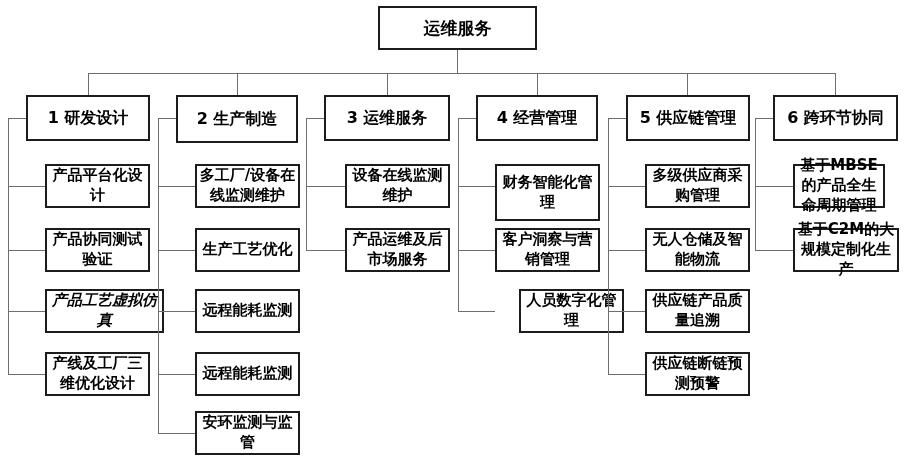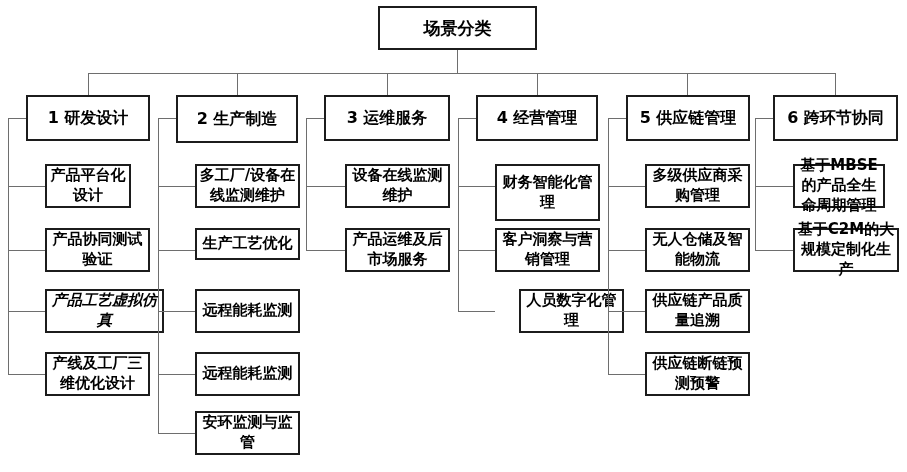--- a/index.html
+++ b/index.html
@@ -47,21 +47,21 @@
     position: absolute;
     width: 1px;
     background: #6e6e6e;
   }
 </style>
 </head>
 <body>
 
 <div class="canvas">
 
-  <div class="node root" style="left:378px; top:6px; width:159px; height:44px;">场景分类</div>
+  <div class="node root" style="left:378px; top:6px; width:159px; height:44px;">运维服务</div>
 
   <div class="vline" style="left:457px; top:50px; height:23px;"></div>
 
   <div class="hline" style="left:88px; top:73px; width:748px;"></div>
 
   <div class="vline" style="left:88px;  top:73px; height:22px;"></div>
   <div class="vline" style="left:237px; top:73px; height:22px;"></div>
   <div class="vline" style="left:387px; top:73px; height:22px;"></div>
   <div class="vline" style="left:537px; top:73px; height:22px;"></div>
   <div class="vline" style="left:687px; top:73px; height:22px;"></div>
@@ -74,35 +74,35 @@
   <div class="node hdr" style="left:626px; top:95px; width:124px; height:46px;">5 供应链管理</div>
   <div class="node hdr" style="left:773px; top:95px; width:125px; height:46px;">6 跨环节协同</div>
 
   <div class="hline" style="left:8px; top:118px; width:18px;"></div>
   <div class="vline" style="left:8px; top:118px; height:256px;"></div>
   <div class="hline" style="left:8px; top:186px; width:37px;"></div>
   <div class="hline" style="left:8px; top:250px; width:37px;"></div>
   <div class="hline" style="left:8px; top:311px; width:37px;"></div>
   <div class="hline" style="left:8px; top:374px; width:37px;"></div>
 
-  <div class="node child" style="left:45px; top:164px; width:86px; height:44px;">产品平台化设计</div>
+  <div class="node child" style="left:45px; top:164px; width:105px; height:44px;">产品平台化设计</div>
   <div class="node child" style="left:45px; top:228px; width:105px; height:44px;">产品协同测试验证</div>
   <div class="node child" style="left:45px; top:289px; width:119px; height:44px;font-style:italic;">产品工艺虚拟仿真</div>
   <div class="node child" style="left:45px; top:352px; width:105px; height:44px;">产线及工厂三维优化设计</div>
 
   <div class="hline" style="left:158px; top:118px; width:18px;"></div>
   <div class="vline" style="left:158px; top:118px; height:315px;"></div>
   <div class="hline" style="left:158px; top:186px; width:37px;"></div>
   <div class="hline" style="left:158px; top:250px; width:37px;"></div>
   <div class="hline" style="left:158px; top:311px; width:37px;"></div>
   <div class="hline" style="left:158px; top:374px; width:37px;"></div>
   <div class="hline" style="left:158px; top:433px; width:37px;"></div>
 
   <div class="node child" style="left:195px; top:164px; width:105px; height:44px;">多工厂/设备在线监测维护</div>
-  <div class="node child" style="left:195px; top:228px; width:105px; height:32px;">生产工艺优化</div>
+  <div class="node child" style="left:195px; top:228px; width:105px; height:44px;">生产工艺优化</div>
   <div class="node child" style="left:195px; top:289px; width:105px; height:44px;">远程能耗监测</div>
   <div class="node child" style="left:195px; top:352px; width:105px; height:44px;text-align:right;">远程能耗监测</div>
   <div class="node child" style="left:195px; top:411px; width:105px; height:44px;">安环监测与监管</div>
 
   <div class="hline" style="left:306px; top:118px; width:18px;"></div>
   <div class="vline" style="left:306px; top:118px; height:132px;"></div>
   <div class="hline" style="left:306px; top:186px; width:39px;"></div>
   <div class="hline" style="left:306px; top:250px; width:39px;"></div>
 
   <div class="node child" style="left:345px; top:164px; width:105px; height:44px;">设备在线监测维护</div>

